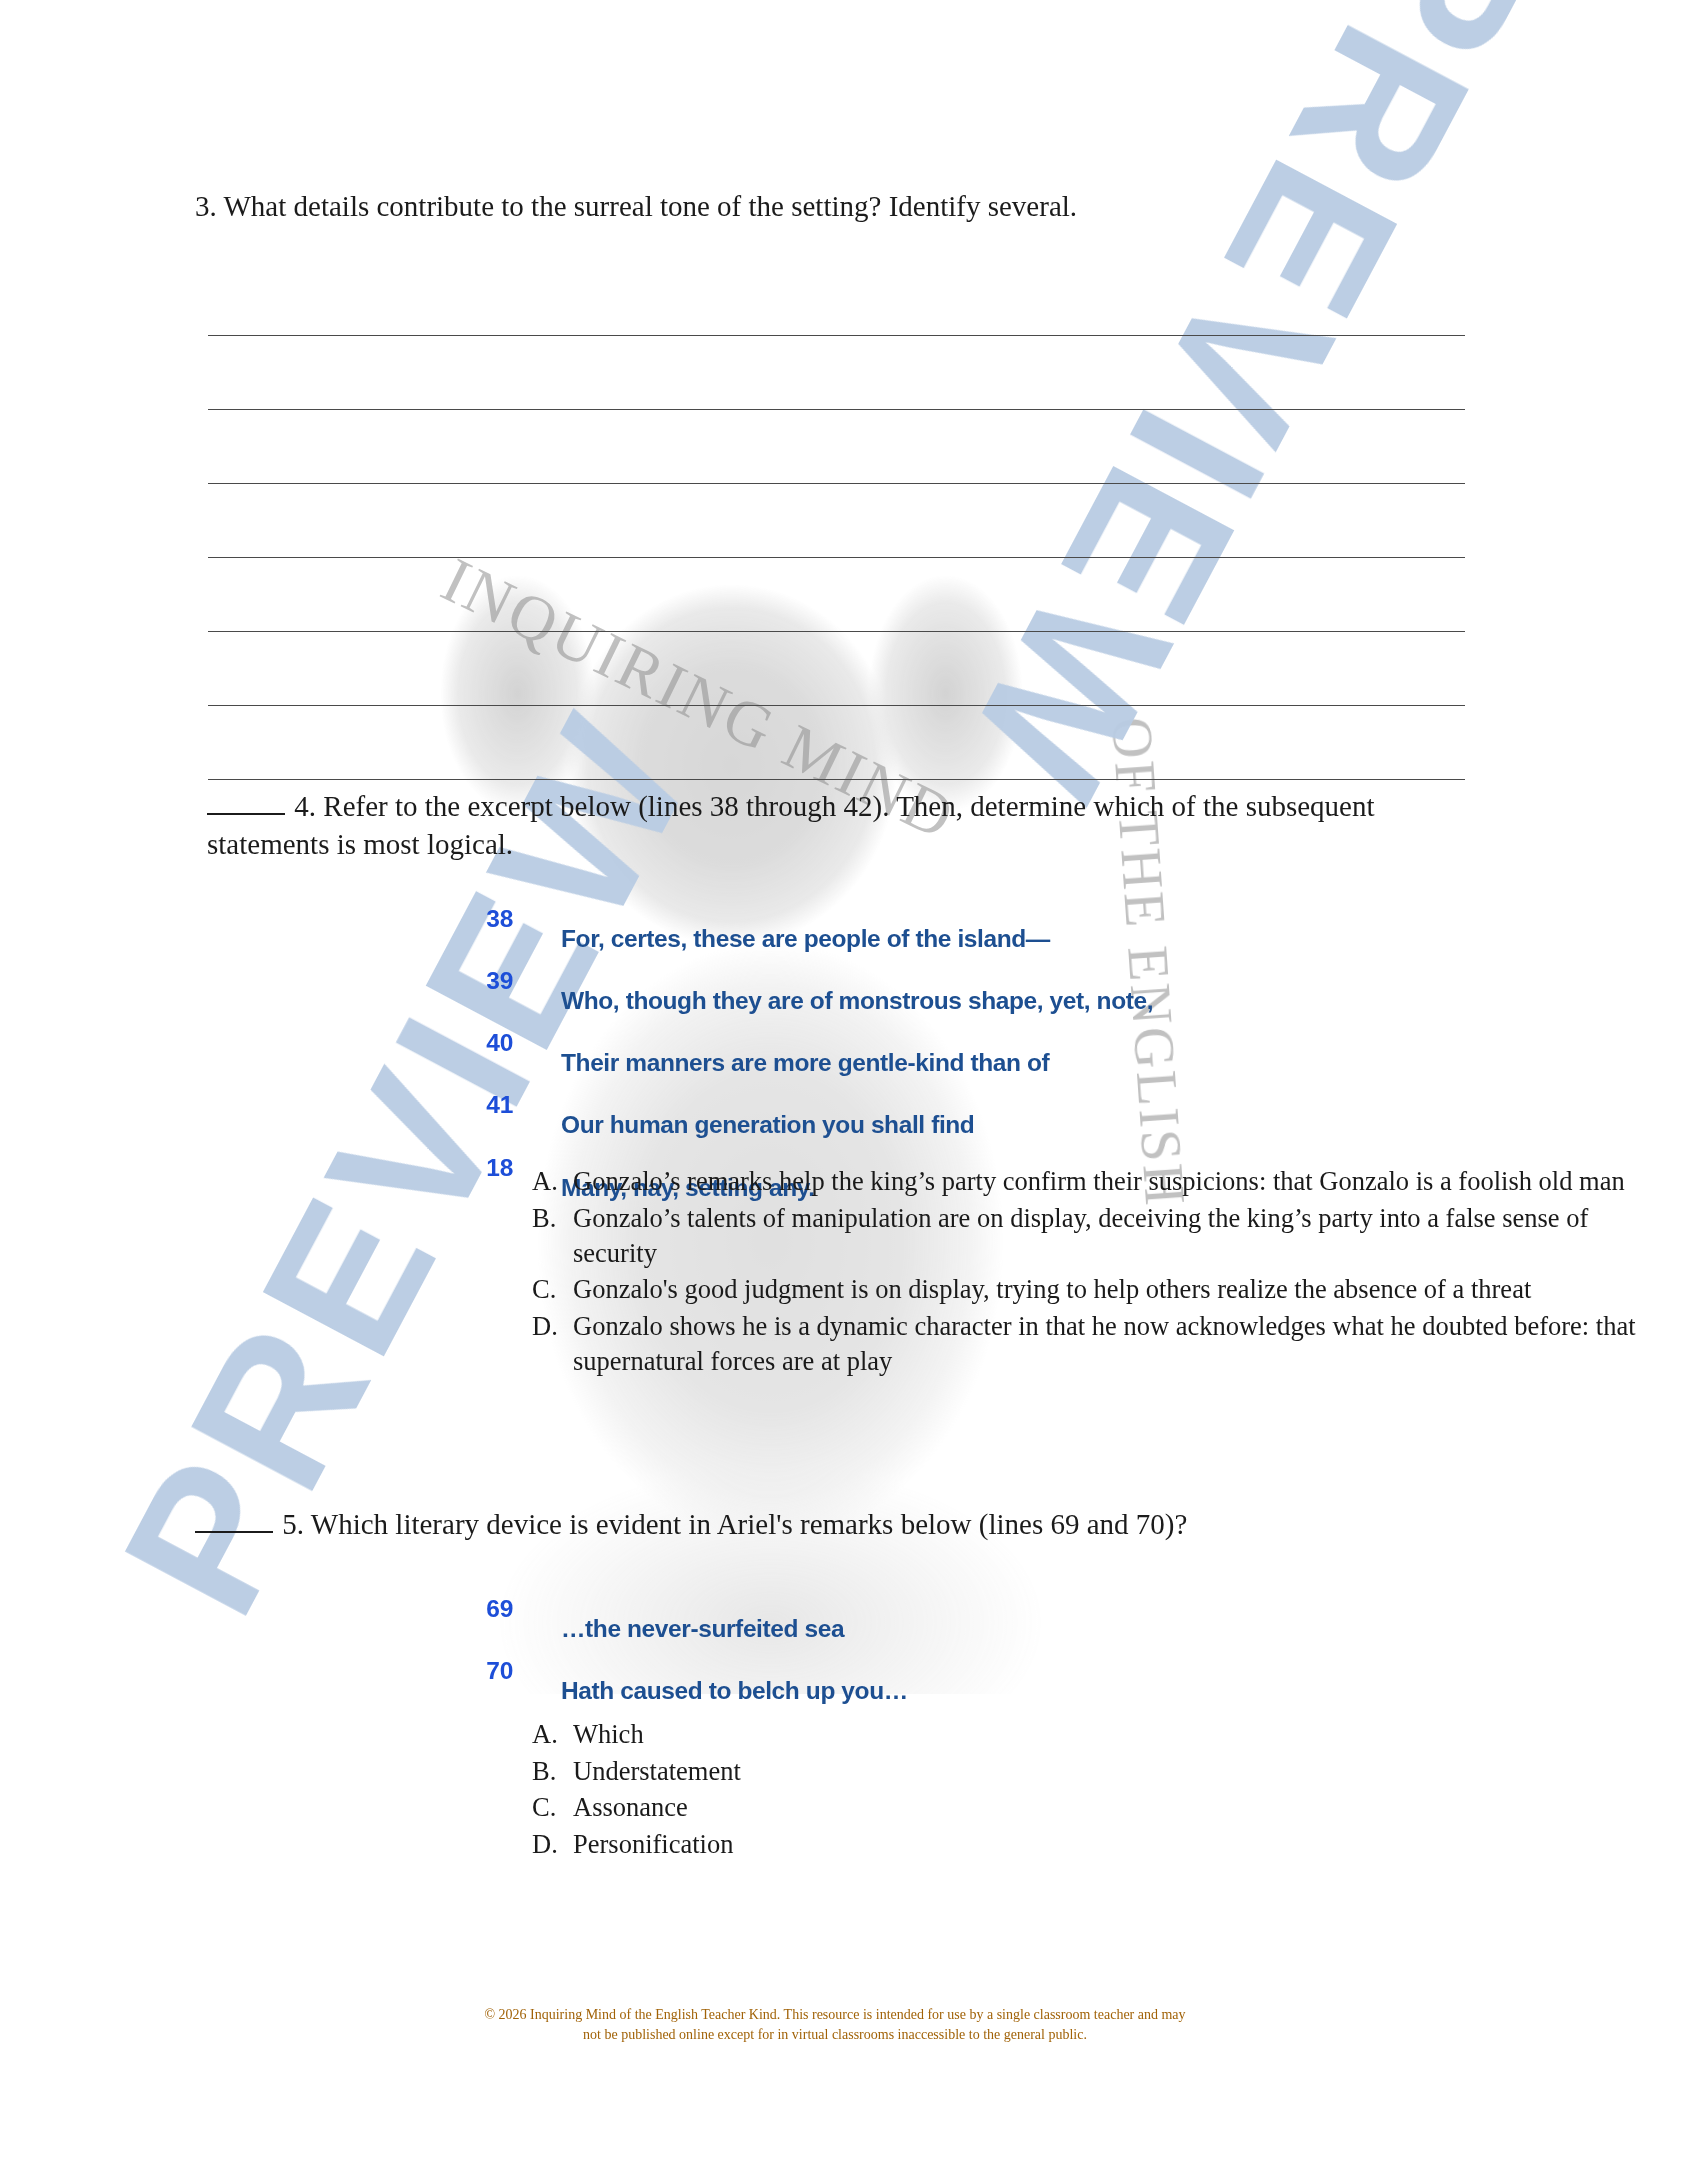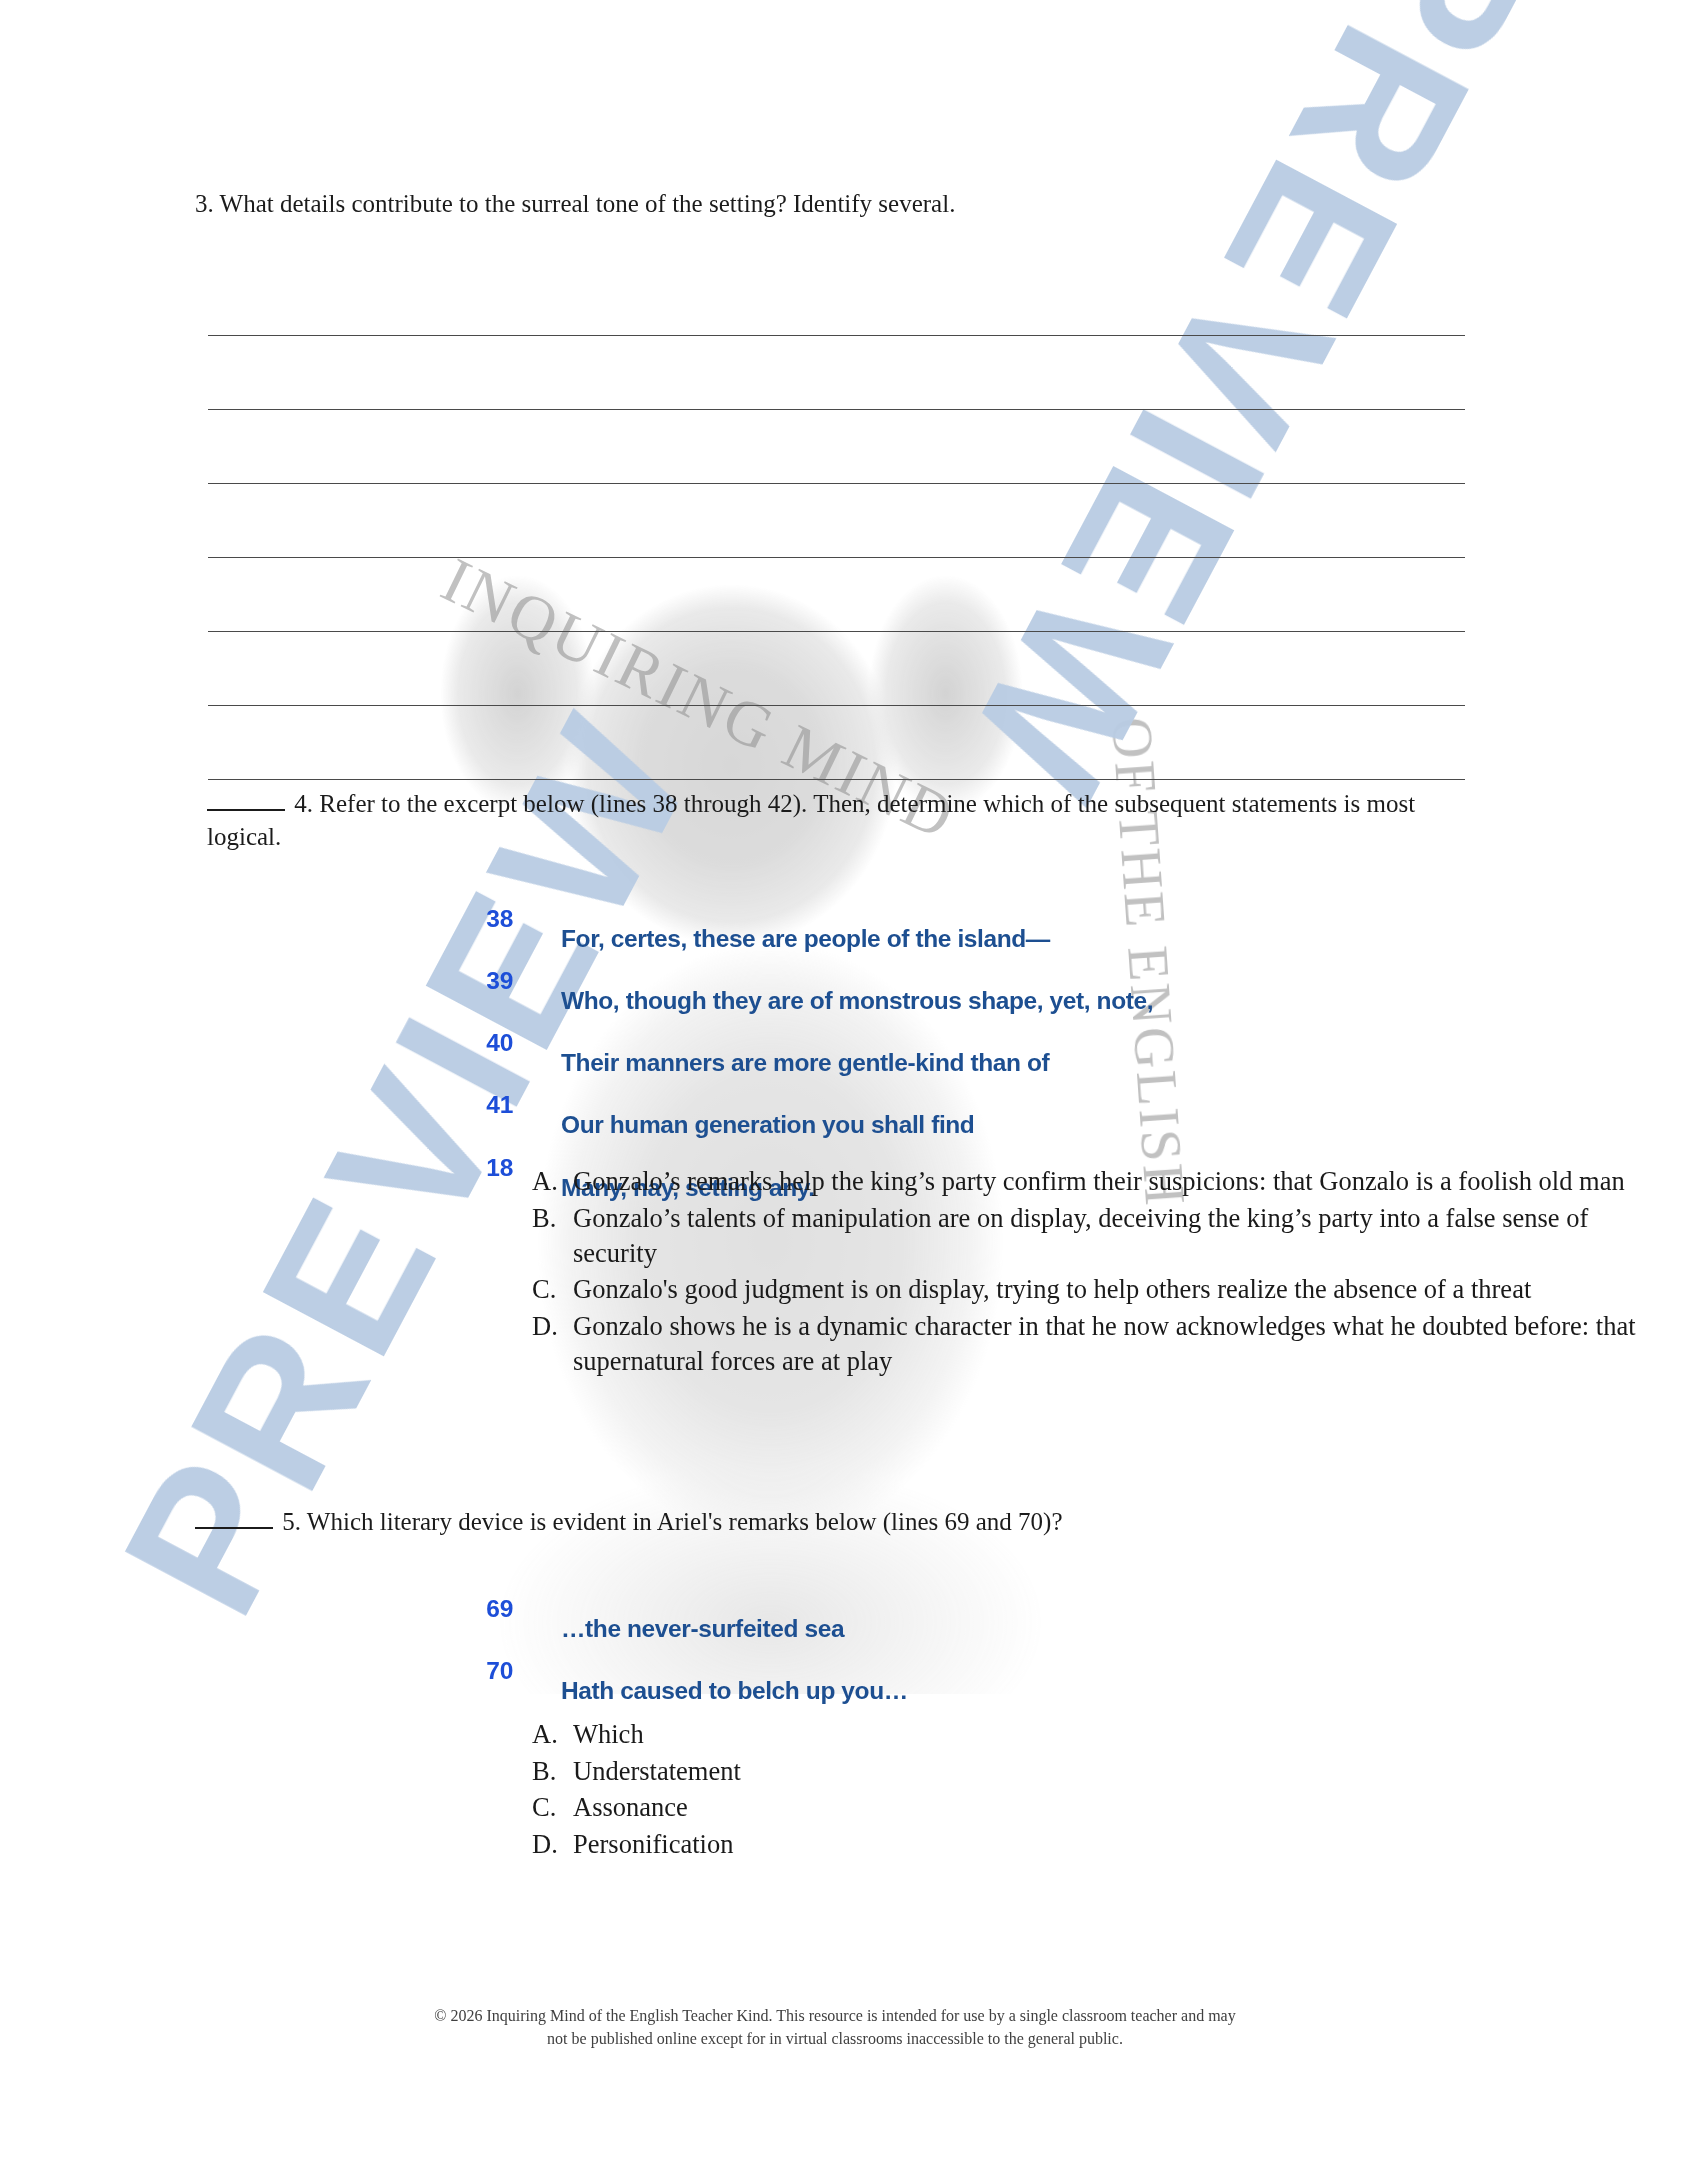--- a/index.html
+++ b/index.html
@@ -97,21 +97,21 @@
     padding: 0;
   }
   .content {
     position: absolute;
     left: 195px;
     top: 0;
     width: 1280px;
   }
 
   .q-text {
-    font-size: 25px;
+    font-size: 29px;
     line-height: 1.32;
     color: #1b1b1b;
   }
 
   #q3 { position: absolute; top: 187px; left: 0; width: 1257px; }
 
   #answer-lines {
     position: absolute;
     top: 262px;
     left: 13.2px;
@@ -184,23 +184,23 @@
     left: 0;
     width: 1267px;
   }
 
   #footer {
     position: absolute;
     top: 2005px;
     left: 0;
     width: 1280px;
     text-align: center;
-    font-size: 16px;
+    font-size: 14px;
     line-height: 1.42;
-    color: #404040;
+    color: #a16207;
   }
 </style>
 </head>
 <body>
 
 <div id="watermark-layer">
   <div class="wm-photo"></div>
   <div class="wm-script">
     <div class="l1">INQUIRING MIND</div>
     <div class="l2">OF THE ENGLISH</div>

